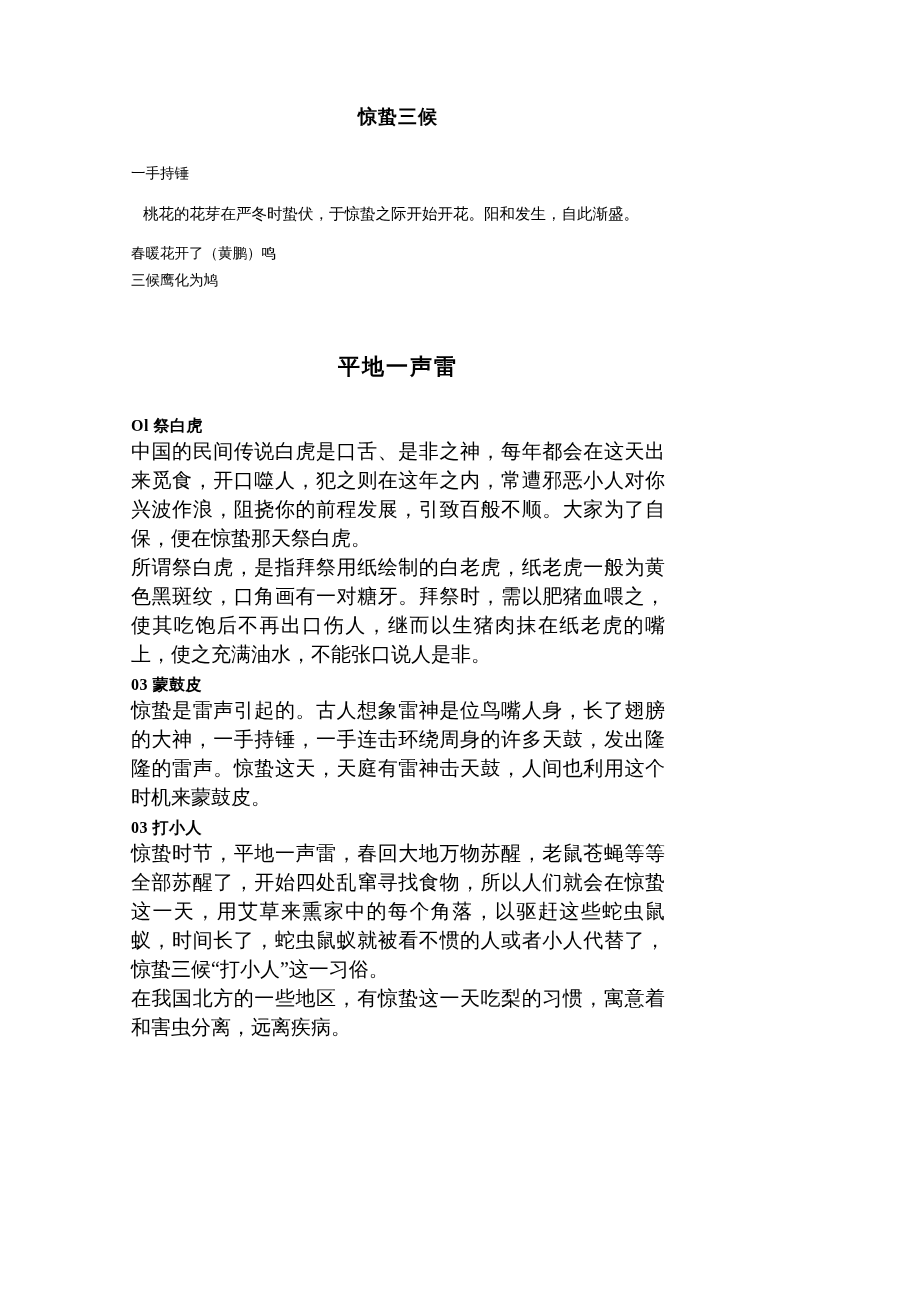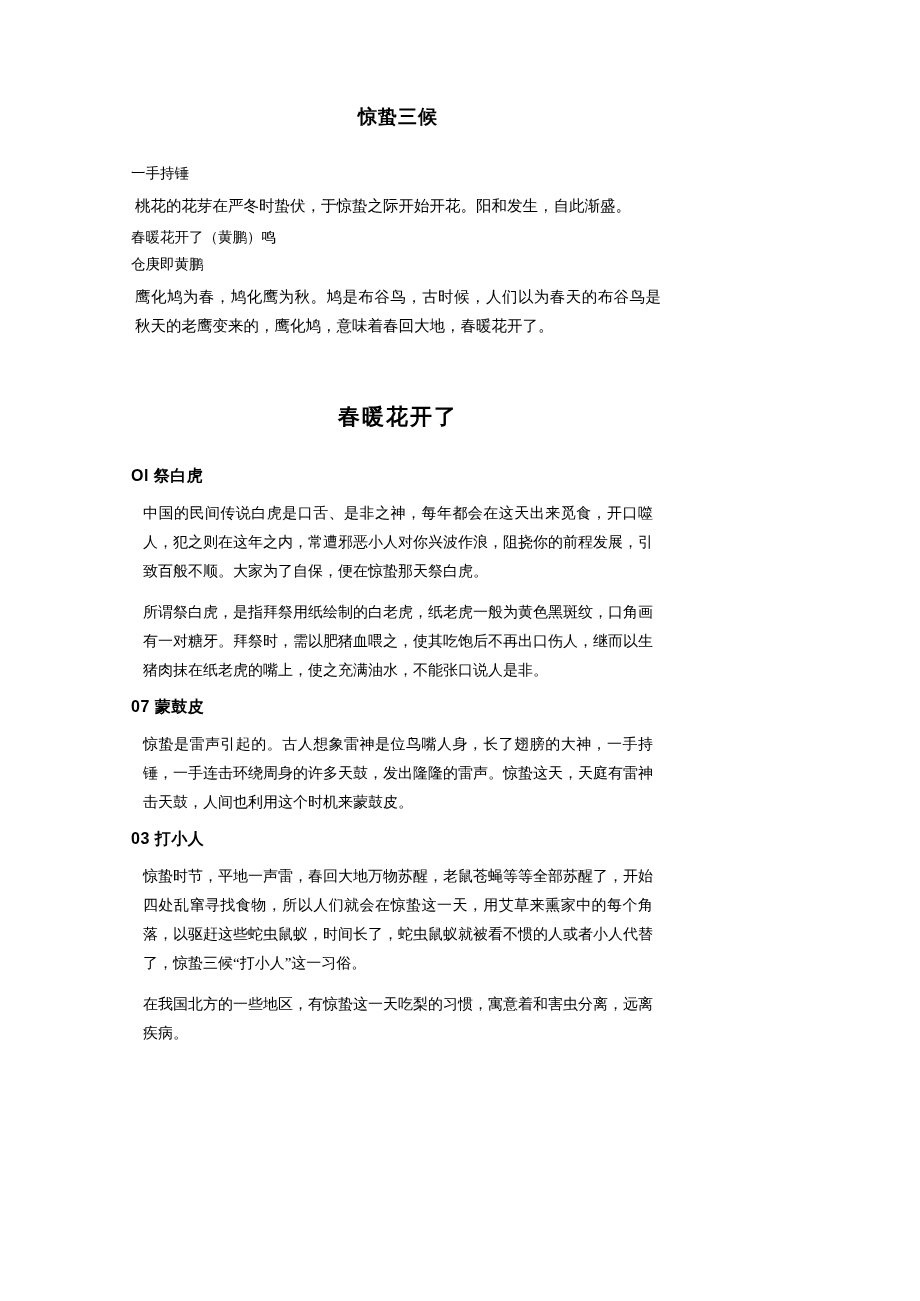--- a/index.html
+++ b/index.html
@@ -41,38 +41,38 @@
     margin-bottom: 0;
   }
   .hou-label {
     font-size: 14.5px;
     line-height: 27px;
     margin: 0;
   }
   .hou-text {
     font-size: 15.5px;
     line-height: 29px;
-    margin: 4px;
+    margin: 12px;
     text-align: justify;
     text-justify: inter-ideograph;
   }
   .spacer-big {
     height: 58px;
   }
   .custom-heading {
     font-size: 16px;
     font-weight: bold;
     margin: 6px 0 0 0;
     letter-spacing: 0.5px;
-    font-family: Liberation Sans, sans-serif;
+    font-family: Liberation Serif, serif;
   }
   .custom-body {
-    font-size: 15px;
+    font-size: 20px;
     line-height: 29px;
-    margin: 12px;
+    margin: 0;
     text-align: justify;
     text-justify: inter-ideograph;
   }
   .gap-md { height: 18px; }
 </style>
 </head>
 <body>
 
 <div class="page">
 
@@ -81,36 +81,35 @@
   <div class="hou-block">
     <p class="hou-label">一手持锤</p>
     <p class="hou-text">桃花的花芽在严冬时蛰伏，于惊蛰之际开始开花。阳和发生，自此渐盛。</p>
   </div>
 
   <div class="hou-block">
     <p class="hou-label">春暖花开了（黄鹏）鸣</p>
   </div>
 
   <div class="hou-block">
-    <p class="hou-label">仓庚即黄鹏</p>
-    <p class="hou-text">鹰化鸠为春，鸠化鹰为秋。鸠是布谷鸟，古时候，人们以为春天的布谷鸟是秋天的老鹰变来的，鹰化鸠，意味着春回大地，春暖花开了。</p>
+    <p class="hou-label">三候鹰化为鸠</p>
   </div>
 
   <div class="spacer-big"></div>
 
-  <h2 class="section-title">春暖花开了</h2>
+  <h2 class="section-title">平地一声雷</h2>
 
   <div>
     <p class="custom-heading">Ol 祭白虎</p>
     <p class="custom-body">中国的民间传说白虎是口舌、是非之神，每年都会在这天出来觅食，开口噬人，犯之则在这年之内，常遭邪恶小人对你兴波作浪，阻挠你的前程发展，引致百般不顺。大家为了自保，便在惊蛰那天祭白虎。</p>
     <p class="custom-body">所谓祭白虎，是指拜祭用纸绘制的白老虎，纸老虎一般为黄色黑斑纹，口角画有一对糖牙。拜祭时，需以肥猪血喂之，使其吃饱后不再出口伤人，继而以生猪肉抹在纸老虎的嘴上，使之充满油水，不能张口说人是非。</p>
   </div>
 
   <div>
-    <p class="custom-heading">07 蒙鼓皮</p>
+    <p class="custom-heading">03 蒙鼓皮</p>
     <p class="custom-body">惊蛰是雷声引起的。古人想象雷神是位鸟嘴人身，长了翅膀的大神，一手持锤，一手连击环绕周身的许多天鼓，发出隆隆的雷声。惊蛰这天，天庭有雷神击天鼓，人间也利用这个时机来蒙鼓皮。</p>
   </div>
 
   <div>
     <p class="custom-heading">03 打小人</p>
     <p class="custom-body">惊蛰时节，平地一声雷，春回大地万物苏醒，老鼠苍蝇等等全部苏醒了，开始四处乱窜寻找食物，所以人们就会在惊蛰这一天，用艾草来熏家中的每个角落，以驱赶这些蛇虫鼠蚁，时间长了，蛇虫鼠蚁就被看不惯的人或者小人代替了，惊蛰三候“打小人”这一习俗。</p>
   </div>
 
   <div>
     <p class="custom-body">在我国北方的一些地区，有惊蛰这一天吃梨的习惯，寓意着和害虫分离，远离疾病。</p>

